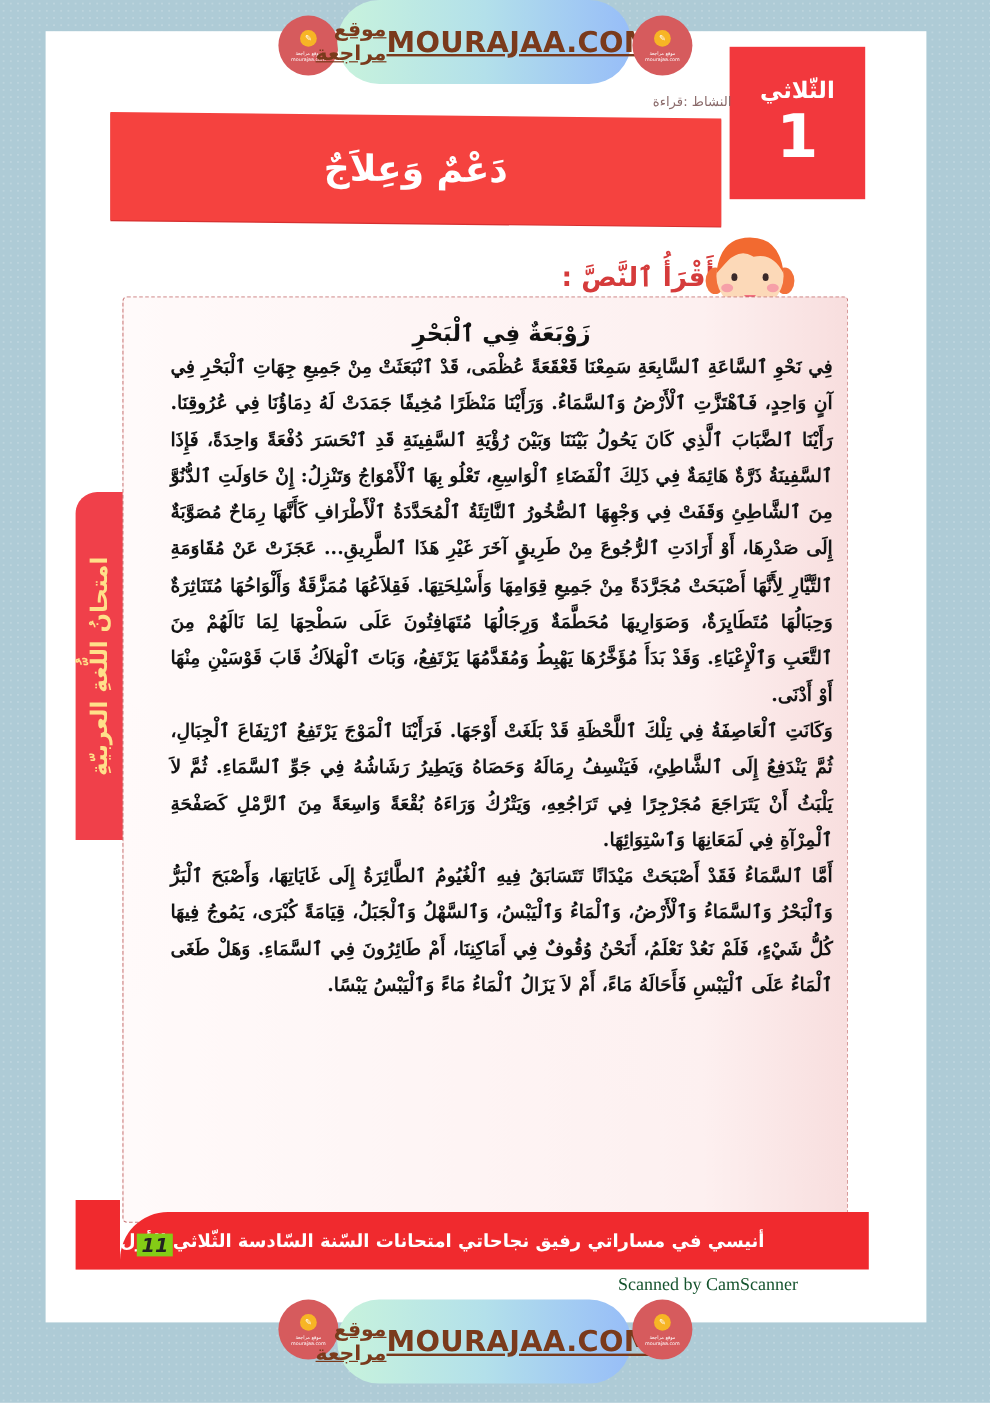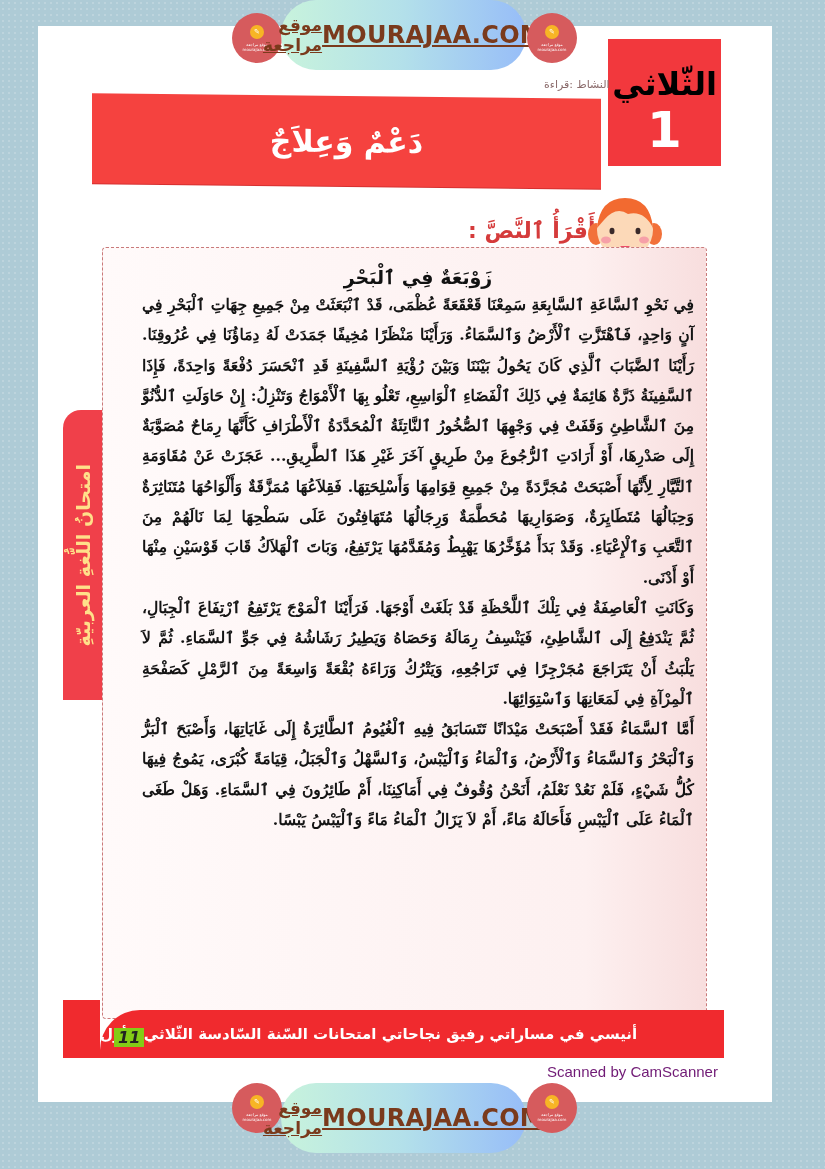--- a/index.html
+++ b/index.html
@@ -30,21 +30,21 @@
     display:flex; flex-direction:column; align-items:center; justify-content:center;
   }
   .badge .dot { width:14px; height:14px; border-radius:50%; background:#f7b525; display:flex; align-items:center; justify-content:center; font-size:7px; color:#fff; }
   .badge .small { color:#fff; font-size:4px; line-height:5px; margin-top:3px; text-align:center; }
 
   
   .term-box {
     position:absolute; left:608px; top:39px; width:113px; height:127px;
     background:#f2383d; color:#fff; text-align:center;
   }
-  .term-box .word { font-size:32px; font-weight:bold; margin-top:26px; direction:rtl; color:#000000; }
+  .term-box .word { font-size:19px; font-weight:bold; margin-top:26px; direction:rtl; color:#ffffff; }
   .term-box .num { font-size:50px; font-weight:bold; line-height:54px; }
   .activity-label { position:absolute; left:510px; top:78px; font-size:11px; color:#8a6a6a; direction:rtl;margin-left:34px; }
   .title-bar {
     position:absolute; left:92px; top:96px; width:509px; height:90px;
     background:#f5423f; transform:skewY(0.6deg);
     display:flex; align-items:center; justify-content:center;
     box-shadow:0 1px 0 #d63030;
   }
   .title-bar span { color:#fff; font-size:30px; font-weight:bold; direction:rtl; }
 
@@ -73,21 +73,21 @@
 
   
   .footer-bar {
     position:absolute; left:100px; top:1010px; width:624px; height:48px;
     background:#f02a2e; border-radius:40px 0 0 0;
     display:flex; align-items:center; justify-content:flex-start;
   }
   .footer-bar span { color:#fff; font-size:15px; font-weight:bold; direction:rtl; }
   .footer-left-strip { position:absolute; left:63px; top:1000px; width:37px; height:58px; background:#f02a2e; }
   .page-number { position:absolute; left:114px; top:1028px; font-size:16px; font-weight:bold; color:#222; font-style:italic; background:#84cc16; padding:0 4px; }
-  .scanned { position:absolute; left:547px; top:1063px; font-family:Liberation Sans, sans-serif; font-size:15px; color:#701a75; }
+  .scanned { position:absolute; left:515px; top:1063px; font-family:Liberation Serif, serif; font-size:15px; color:#14532d; }
 </style>
 </head>
 <body>
 
 <div class="badge" style="left:232px;top:13px;">
   <div class="dot">✎</div>
   <div class="small">موقع مراجعة mourajaa.com</div>
 </div>
 <div class="banner" style="left:281px;top:0px;">
   <div class="ar">موقع مراجعة</div>

